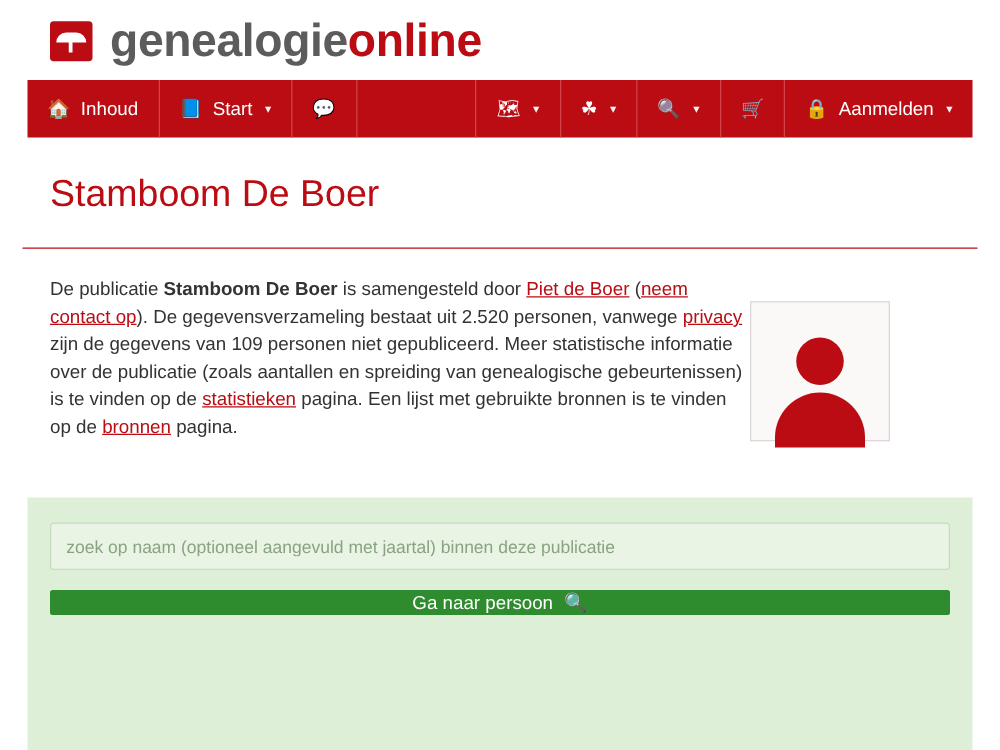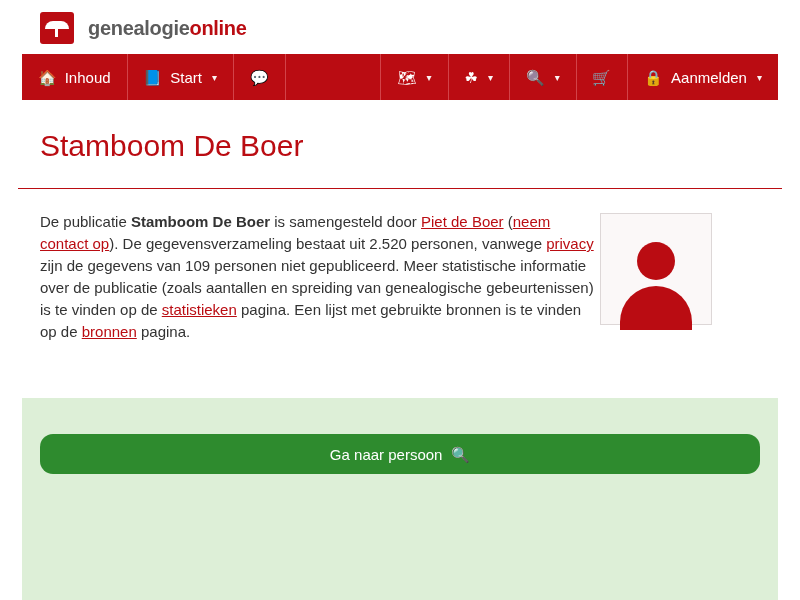--- a/index.html
+++ b/index.html
@@ -47,21 +47,21 @@
   .logo-mark::after {
     content: "";
     position: absolute;
     left: 15px;
     top: 15px;
     width: 3px;
     height: 10px;
     background: #ffffff;
   }
   .wordmark {
-    font-size: 20px;
+    font-size: 37px;
     font-weight: 700;
     color: #5c5c5c;
     letter-spacing: -0.3px;
     white-space: nowrap;
   }
   .wordmark .wm-accent { color: #ba0c12; }
 
   
   .navbar {
     margin: 0 22px;
@@ -112,21 +112,21 @@
     margin: 24px 18px 0 18px;
     border-top: 1px solid #ba0c12;
     height: 0;
   }
 
   
   .content {
     margin: 0 22px;
     padding: 22px 18px 0 18px;
     display: flex;
-    align-items: flex-start;
+    align-items: flex-end;
   }
   .intro {
     flex: 1 1 auto;
     max-width: 560px;
     font-size: 15px;
     line-height: 22px;
     color: #333333;
   }
   .intro b { font-weight: 700; }
   .intro a {
@@ -187,24 +187,24 @@
     border-radius: 3px;
     padding: 0 12px;
     font-size: 14px;
     color: #3a3a3a;
     font-family: "Liberation Sans", sans-serif;
   }
   .search-input::placeholder { color: #8aa383; }
   .go-button {
     margin-top: 16px;
     width: 100%;
-    height: 40px;
+    height: 20px;
     background: #2e8b2e;
     border: none;
-    border-radius: 13px;
+    border-radius: 2px;
     color: #ffffff;
     font-size: 15px;
     font-family: "Liberation Sans", sans-serif;
     display: flex;
     align-items: center;
     justify-content: center;
     gap: 9px;
     cursor: pointer;
   }
 </style>
@@ -282,19 +282,20 @@
 
     <div class="avatar-box">
       <div class="avatar-person">
         <div class="head"></div>
         <div class="body"></div>
       </div>
     </div>
   </div>
 
   <div class="search-panel">
+    <input class="search-input" type="text" placeholder="zoek op naam (optioneel aangevuld met jaartal) binnen deze publicatie" style="">
     <button class="go-button">
       <span>Ga naar persoon</span>
       <span class="ico">🔍</span>
     </button>
   </div>
 
 </div>
 
 </body></html>

